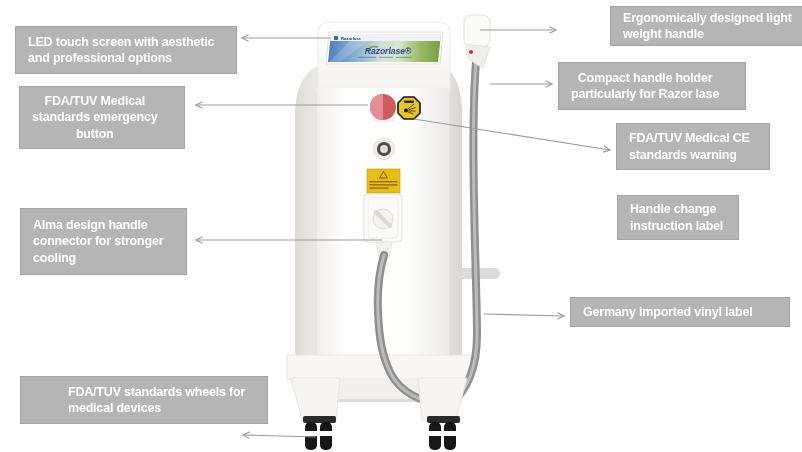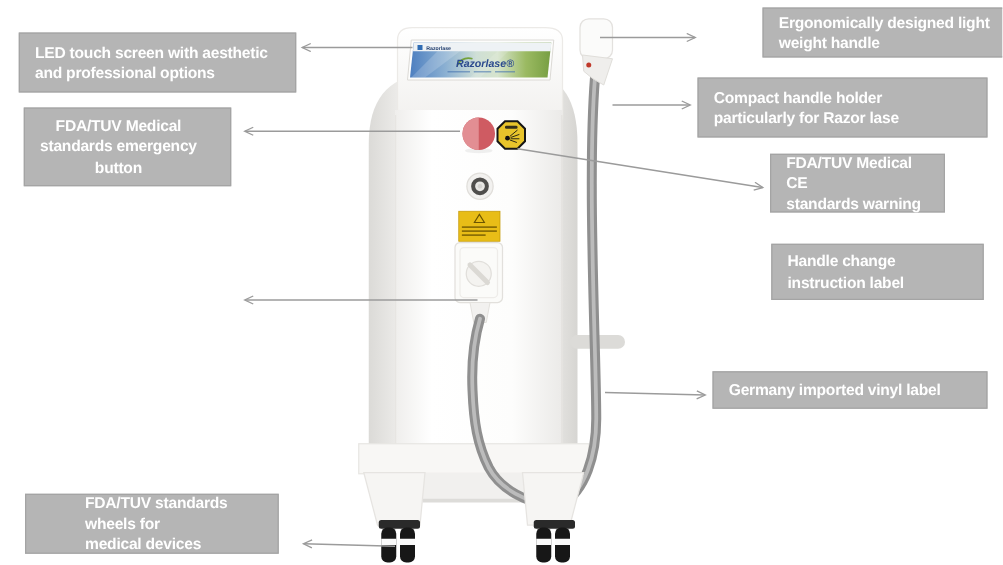--- a/index.html
+++ b/index.html
@@ -15,26 +15,26 @@
     color:var(--label-text,#ffffff);
     display:flex;align-items:center;
     padding:2px 8px 2px 12px;
     font-size:12.5px;line-height:16.5px;font-weight:700;letter-spacing:-0.2px;
     white-space:pre-line;
   }
   
   .b-screen   {left:15px; top:14px;  width:222px;height:48px;margin-top:12px;}
   .b-emerg    {left:19px; top:86px;  width:166px;height:63px;text-align:center;}
   .b-conn     {left:20px; top:208px; width:167px;height:67px;}
-  .b-wheels   {left:20px; top:395px; width:203px;height:48px;padding-left:47px;}
+  .b-wheels   {left:20px; top:376px; width:248px;height:48px;padding-left:47px;}
   
   .b-handle   {left:563px;top:6px;   width:227px;height:40px;margin-left:47px;}
-  .b-holder   {left:558px;top:62px;  width:232px;height:48px;}
-  .b-ce       {left:616px;top:123px; width:140px;height:47px;}
-  .b-instr    {left:617px;top:195px; width:170px;height:45px;}
+  .b-holder   {left:558px;top:62px;  width:188px;height:48px;text-align:center;}
+  .b-ce       {left:616px;top:123px; width:154px;height:47px;}
+  .b-instr    {left:617px;top:195px; width:122px;height:45px;}
   .b-tube     {left:570px;top:297px; width:220px;height:30px;}
 </style>
 </head>
 <body>
 
 <div class="stage">
 
   <svg class="machine" width="802" height="452" viewBox="0 0 802 452">
     <defs>
       <linearGradient id="gBack" x1="0" y1="0" x2="1" y2="0">
@@ -193,20 +193,25 @@
 
   <div class="callout b-screen">
     <span>LED touch screen with aesthetic
 and professional options</span>
   </div>
   <div class="callout b-emerg">
     <span>FDA/TUV Medical
 standards emergency
 button</span>
   </div>
+  <div class="callout b-conn">
+    <span>Alma design handle
+connector for stronger
+cooling</span>
+  </div>
   <div class="callout b-wheels">
     <span>FDA/TUV standards wheels for
 medical devices</span>
   </div>
 
   <div class="callout b-handle">
     <span>Ergonomically designed light
 weight handle</span>
   </div>
   <div class="callout b-holder">

